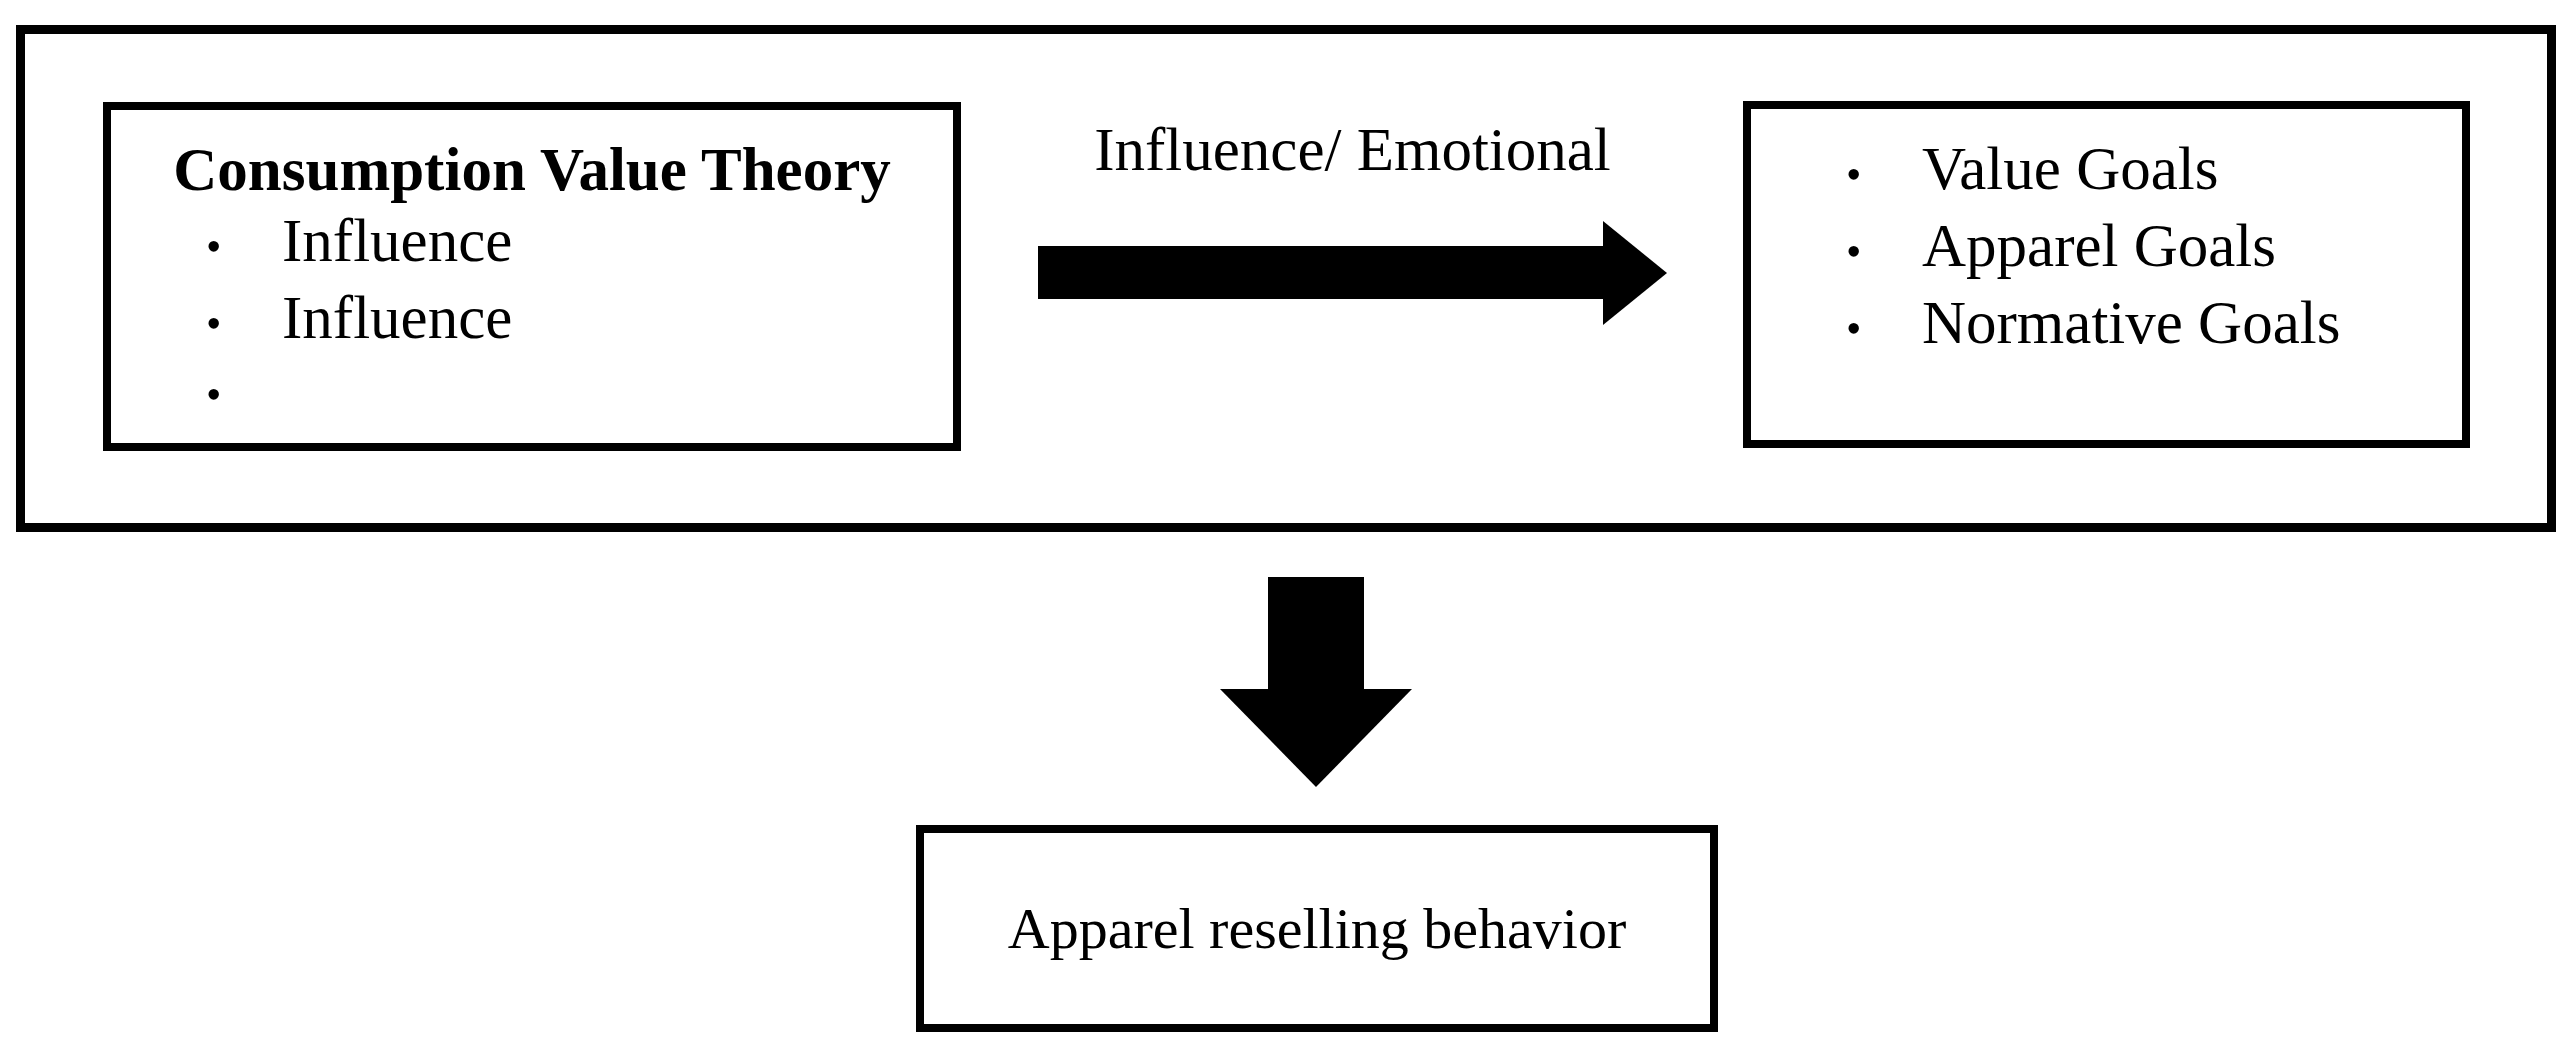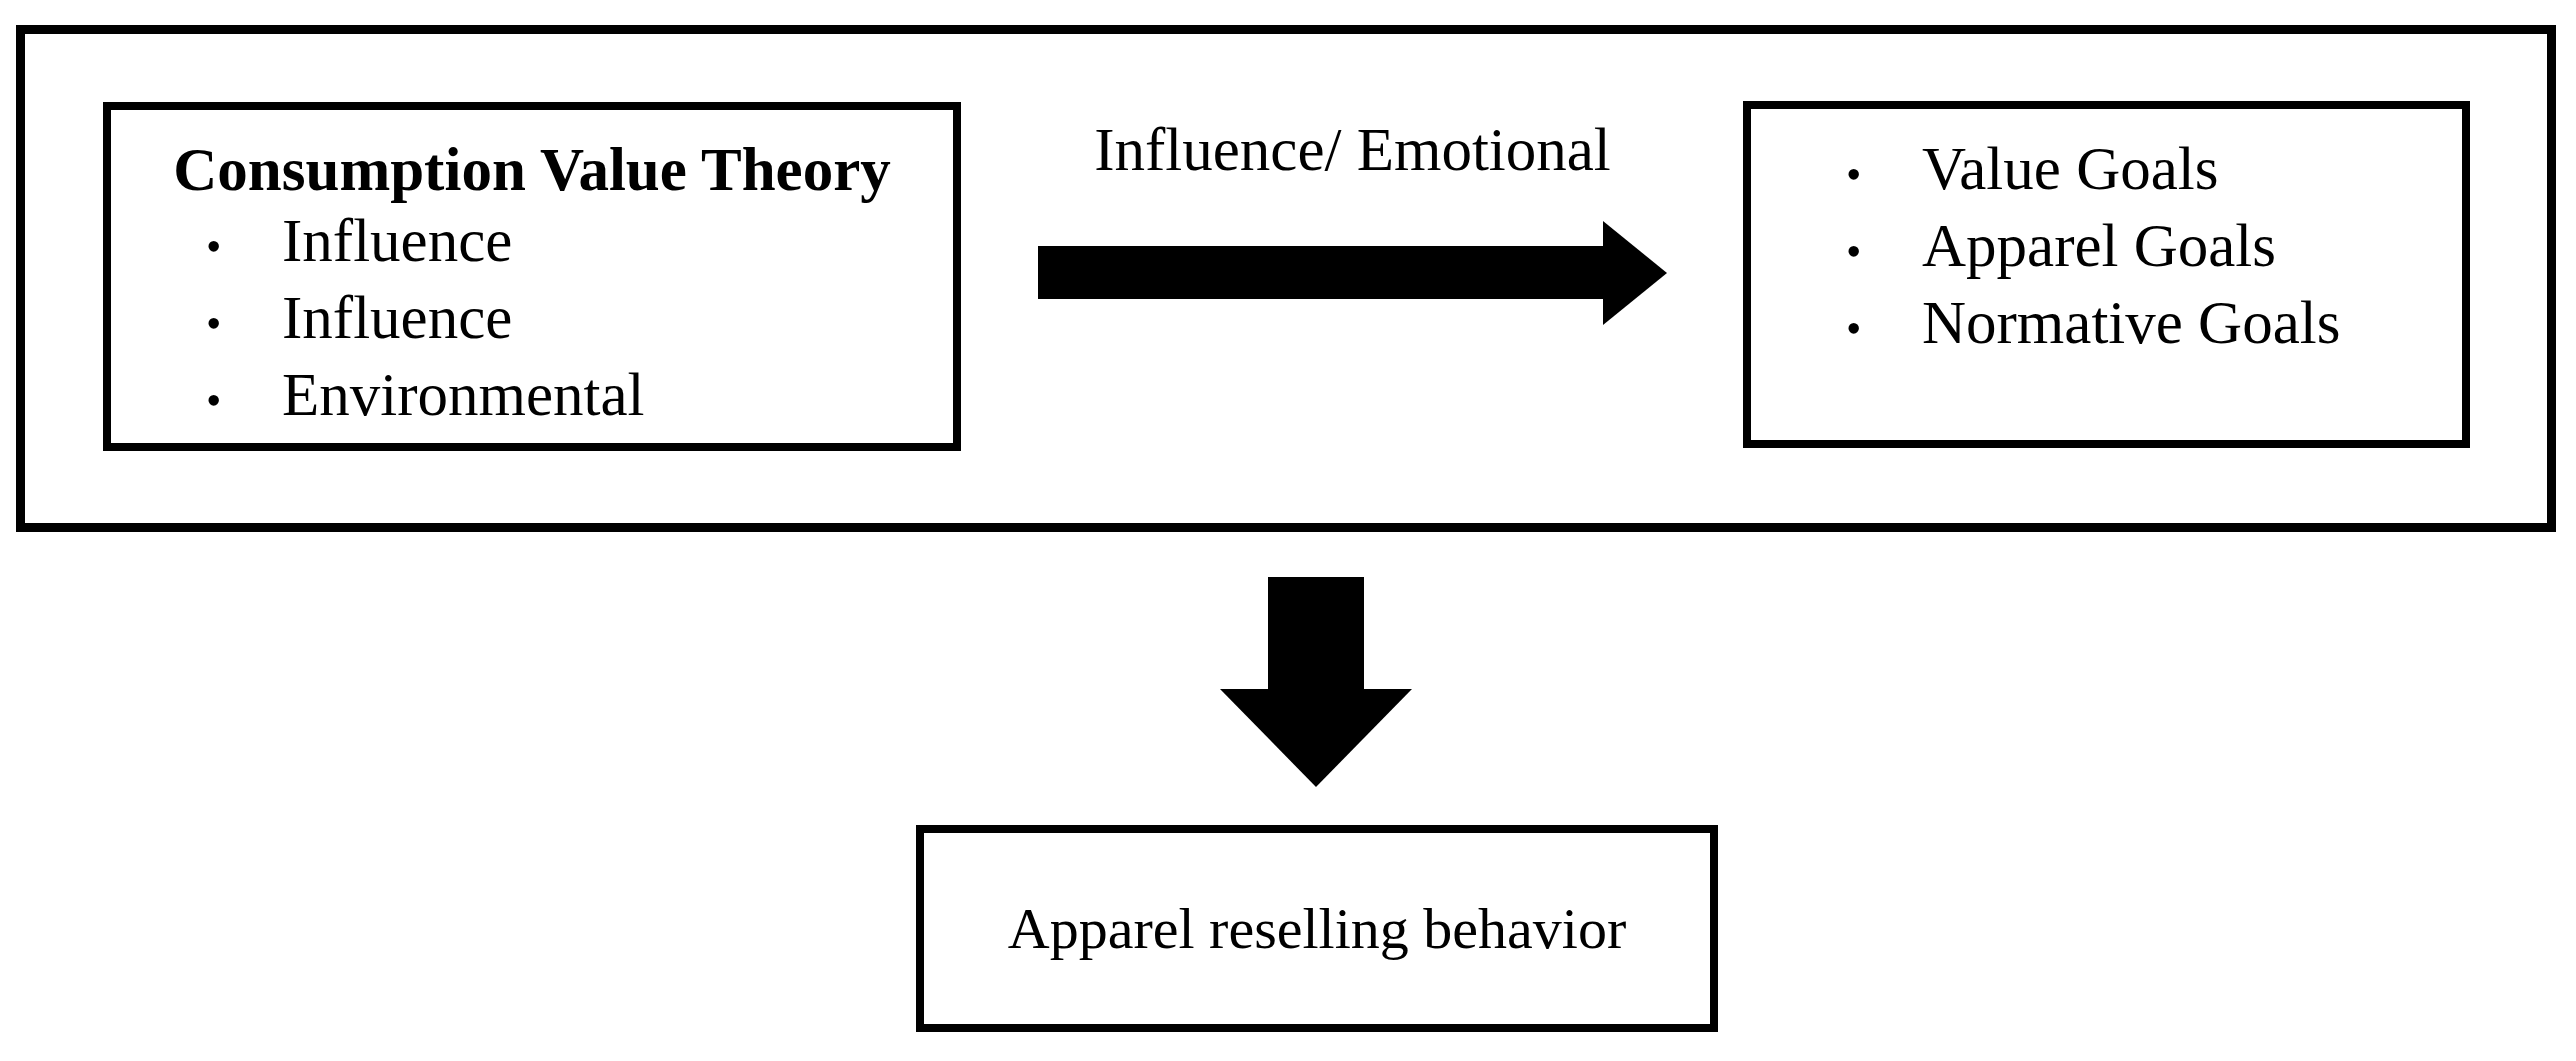--- a/index.html
+++ b/index.html
@@ -125,21 +125,20 @@
       <li class="bullet-item">
         <span class="dot">•</span>
         <span>Influence</span>
       </li>
       <li class="bullet-item">
         <span class="dot">•</span>
         <span>Influence</span>
       </li>
       <li class="bullet-item">
         <span class="dot">•</span>
-        <span>Environmental</span>
       </li>
     </ul>
   </div>
 
   <div class="abs arrow-label">Influence/ Emotional</div>
 
   <div>
     <div class="abs right-arrow-shaft"></div>
     <div class="abs right-arrow-head"></div>
   </div>

